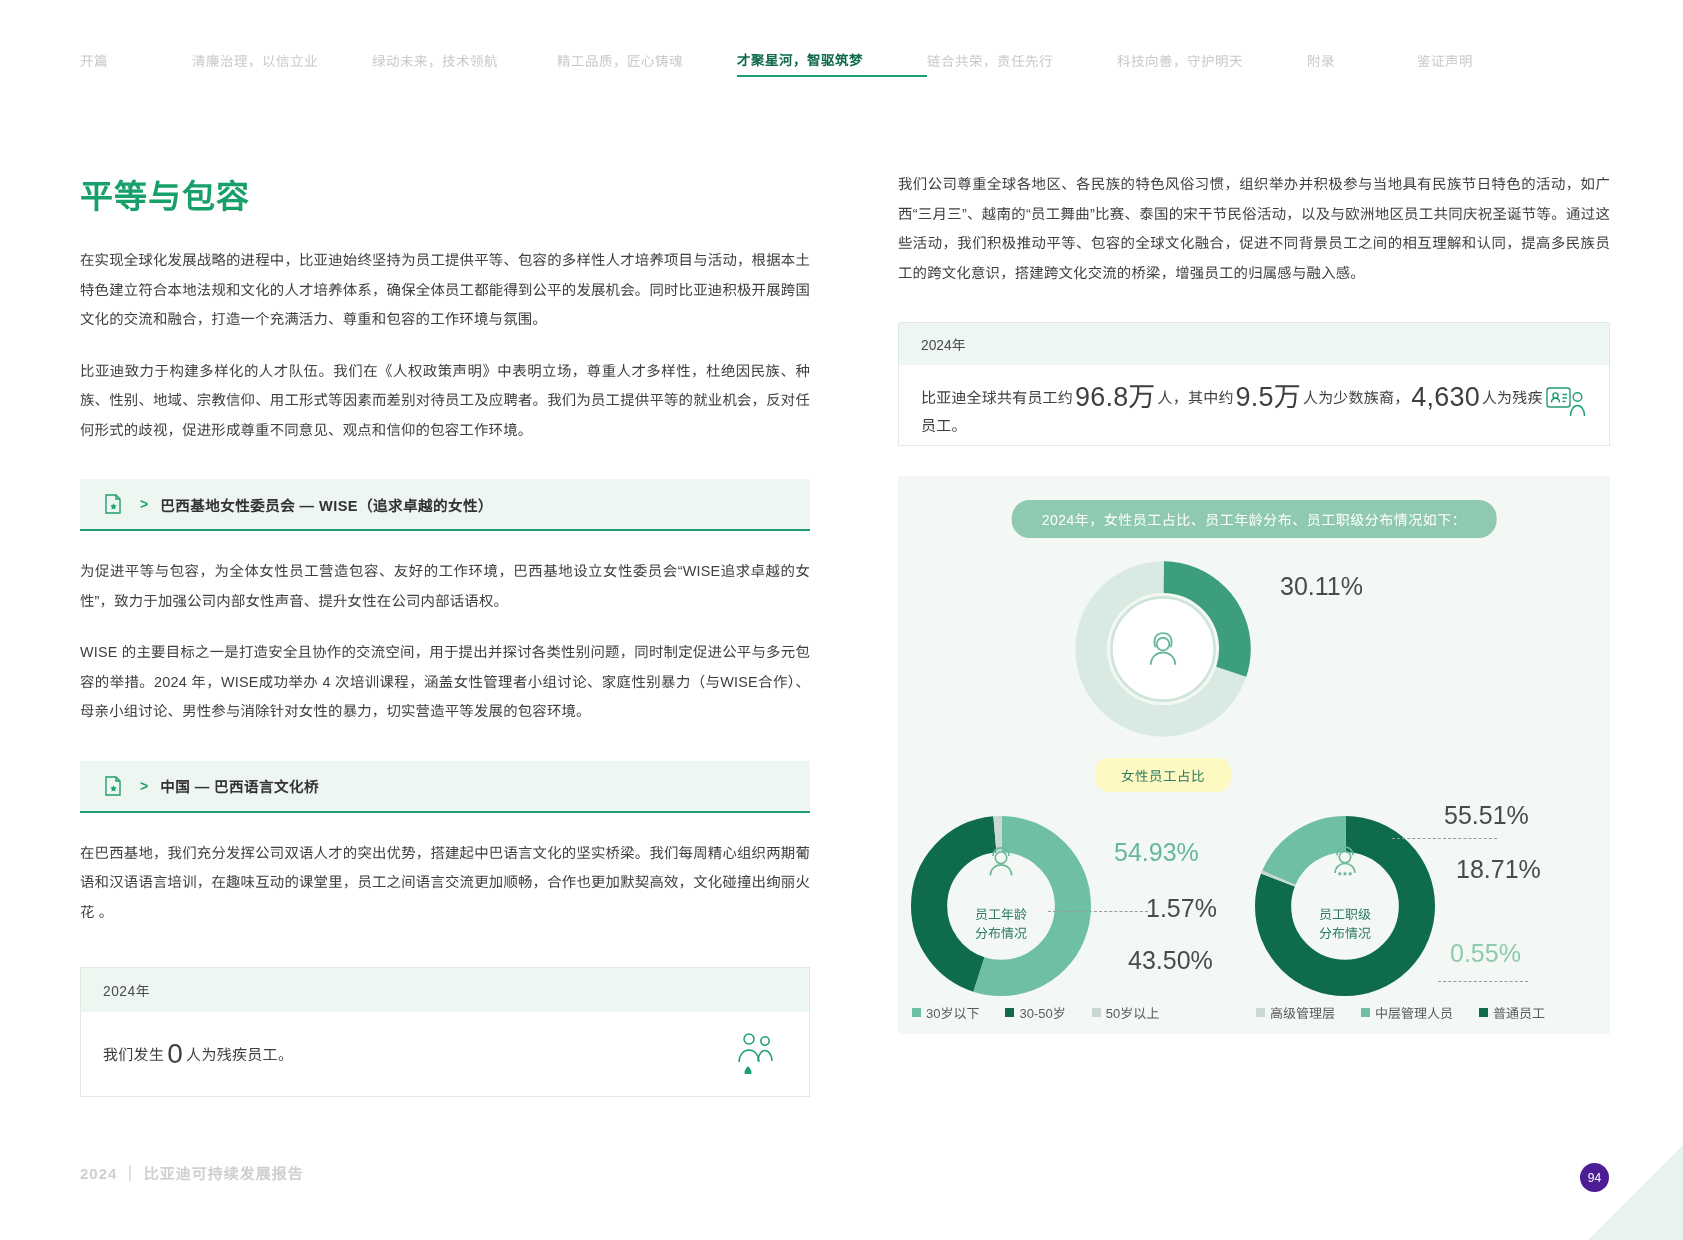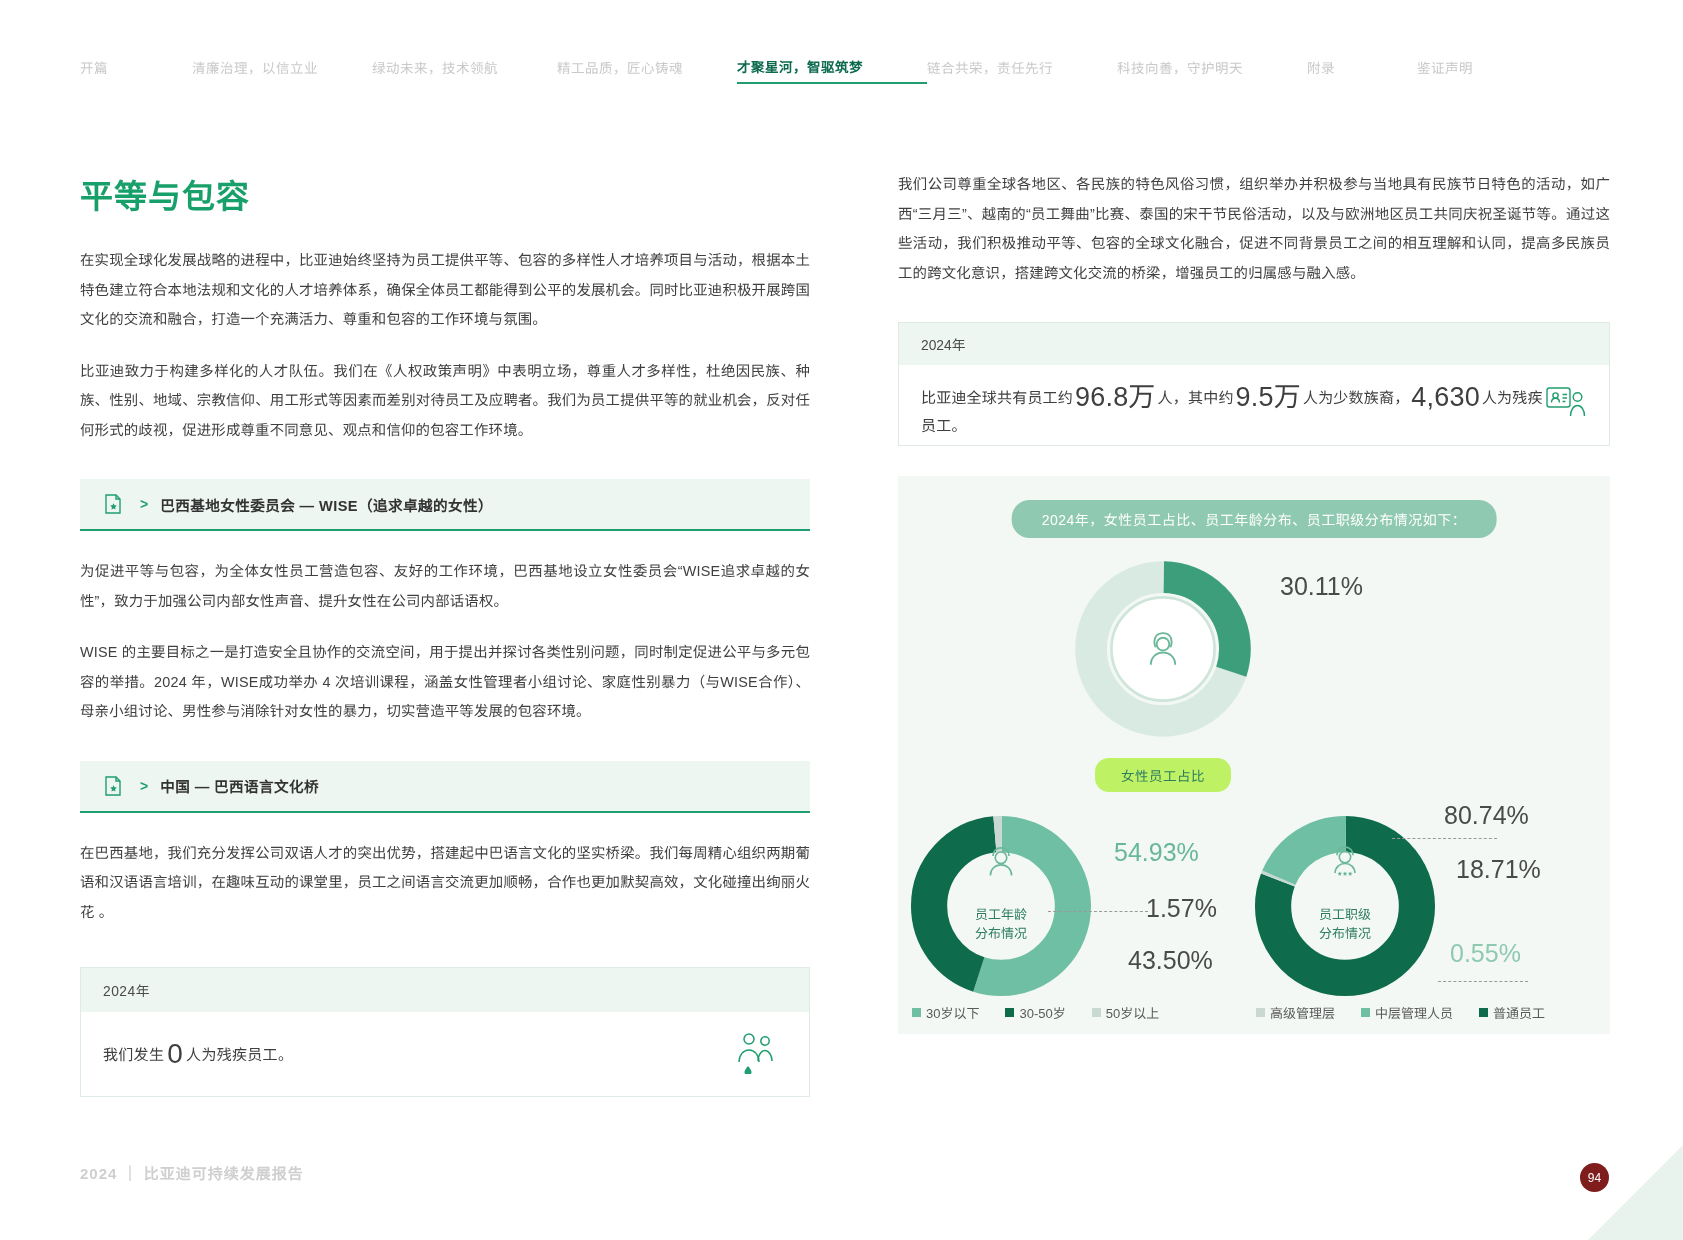--- a/index.html
+++ b/index.html
@@ -18,21 +18,21 @@
   .page {
     position: relative;
     width: 1683px;
     height: 1240px;
     background: #ffffff;
   }
 
   
   .topnav {
     position: absolute;
-    top: 52px;
+    top: 45px;
     left: 80px;
     right: 80px;
     height: 36px;
     display: flex;
     align-items: center;
   }
   .nav-item {
     font-size: 13.5px;
     color: #c9c9c9;
     letter-spacing: .5px;
@@ -193,21 +193,21 @@
     background: #8fc9b2;
     color: #ffffff;
     font-size: 14px;
     letter-spacing: .5px;
     border-radius: 18px;
     padding: 9px 30px;
     white-space: nowrap;
   }
   .donut-wrap { position: absolute; }
   .donut-label-pill {
-    background: #bef264;
+    background: #fef9c3;
     color: #2f7d61;
     font-size: 13.5px;
     border-radius: 14px;
     padding: 7px 26px;
     display: inline-block;
     letter-spacing: .5px;
   }
   .pct {
     position: absolute;
     font-size: 25px;
@@ -247,21 +247,21 @@
     color: #cfcfcf;
     letter-spacing: 1px;
     font-weight: bold;
   }
   .page-num {
     position: absolute;
     right: 74px;
     bottom: 48px;
     width: 29px; height: 29px;
     border-radius: 50%;
-    background: #7f1d1d;
+    background: #4c1d95;
     color: #fff;
     font-size: 12px;
     display: flex;
     align-items: center;
     justify-content: center;
   }
   .corner {
     position: absolute;
     right: 0; bottom: 0;
     width: 0; height: 0;
@@ -441,21 +441,21 @@
             <path d="M9.5 11.5 c0-4 2.9-6.5 6.5-6.5 S22.5 7.5 22.5 11.5"></path>
             <circle cx="16" cy="13" r="4.6"></circle>
             <path d="M8 26 c0-4.6 3.6-7.8 8-7.8 s8 3.2 8 7.8"></path>
             <path d="M11.8 24.6 l.55 1.15 1.26.17 -.93.88 .22 1.26 -1.1-.6 -1.1.6 .22-1.26 -.93-.88 1.26-.17 Z" fill="#6bb79a" stroke="none"></path>
             <path d="M16 24.6 l.55 1.15 1.26.17 -.93.88 .22 1.26 -1.1-.6 -1.1.6 .22-1.26 -.93-.88 1.26-.17 Z" fill="#6bb79a" stroke="none"></path>
             <path d="M20.2 24.6 l.55 1.15 1.26.17 -.93.88 .22 1.26 -1.1-.6 -1.1.6 .22-1.26 -.93-.88 1.26-.17 Z" fill="#6bb79a" stroke="none"></path>
           </svg>
         </div>
         <div class="donut-center-text" style="top:95px;">员工职级<br>分布情况</div>
       </div>
-      <div class="pct" style="left:546px; top:325px;">80.74%</div>
+      <div class="pct" style="left:546px; top:325px;">55.51%</div>
       <div class="dash" style="left:494px; top:362px; width:105px;"></div>
       <div class="pct" style="left:558px; top:379px;">18.71%</div>
       <div class="pct mint" style="left:552px; top:463px;">0.55%</div>
       <div class="dash" style="left:540px; top:505px; width:90px;"></div>
 
       <div class="legend" style="left:358px; top:527px;">
         <span class="item">
             <i class="sw" style="background:#c9d8d2"></i>
             <span>高级管理层</span>
           </span>

